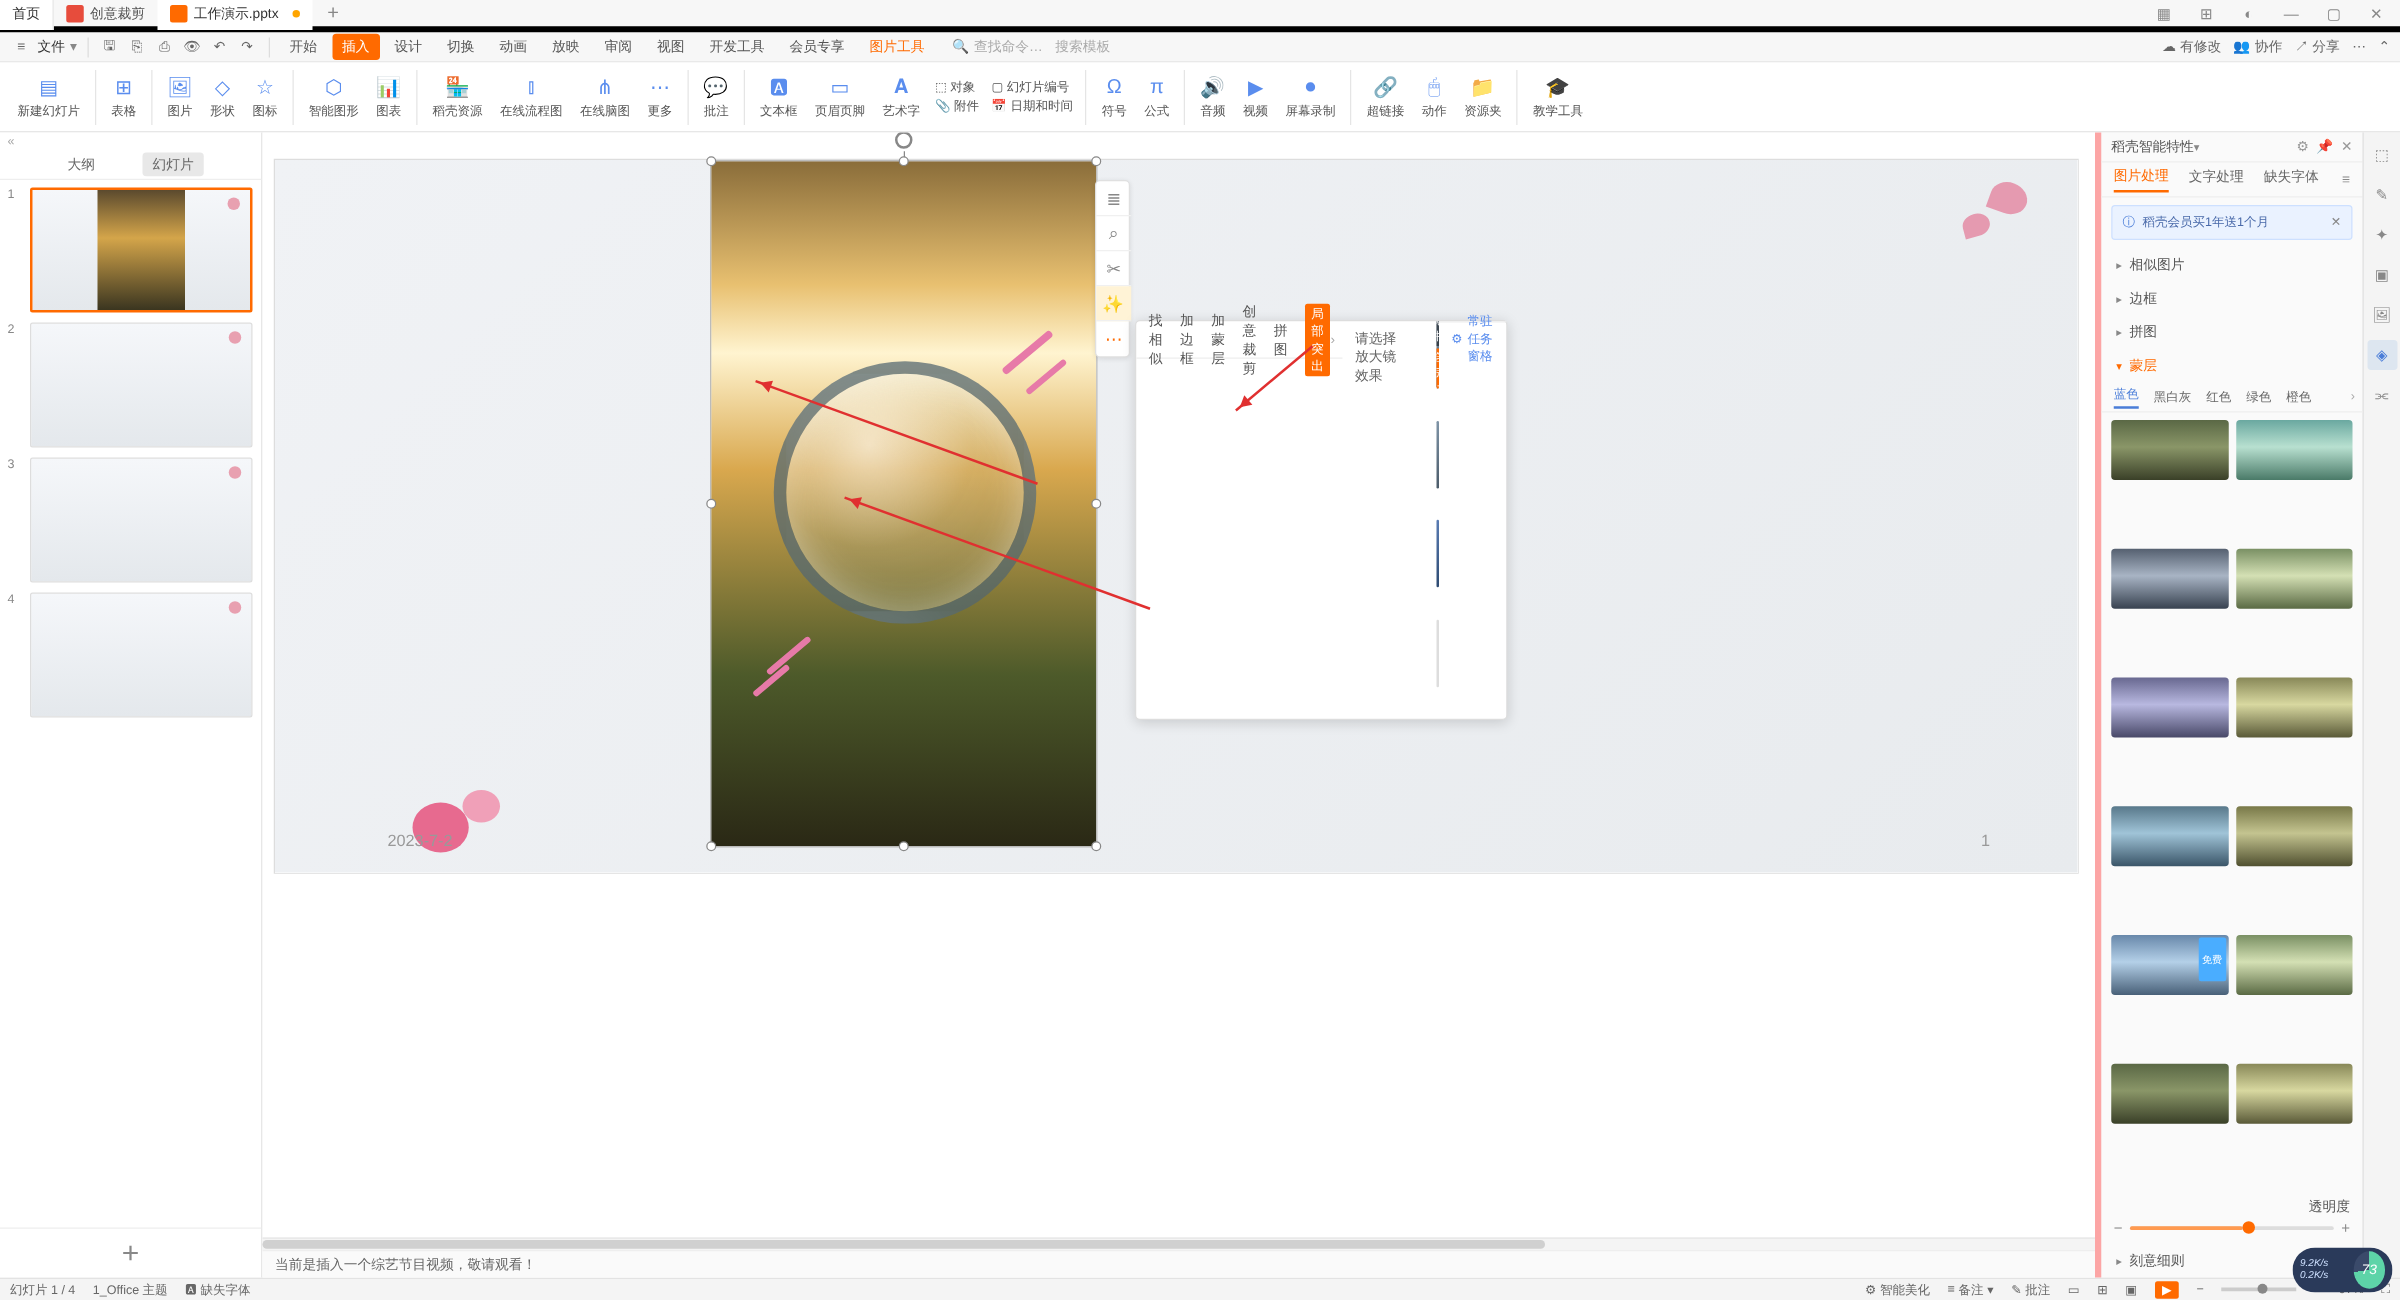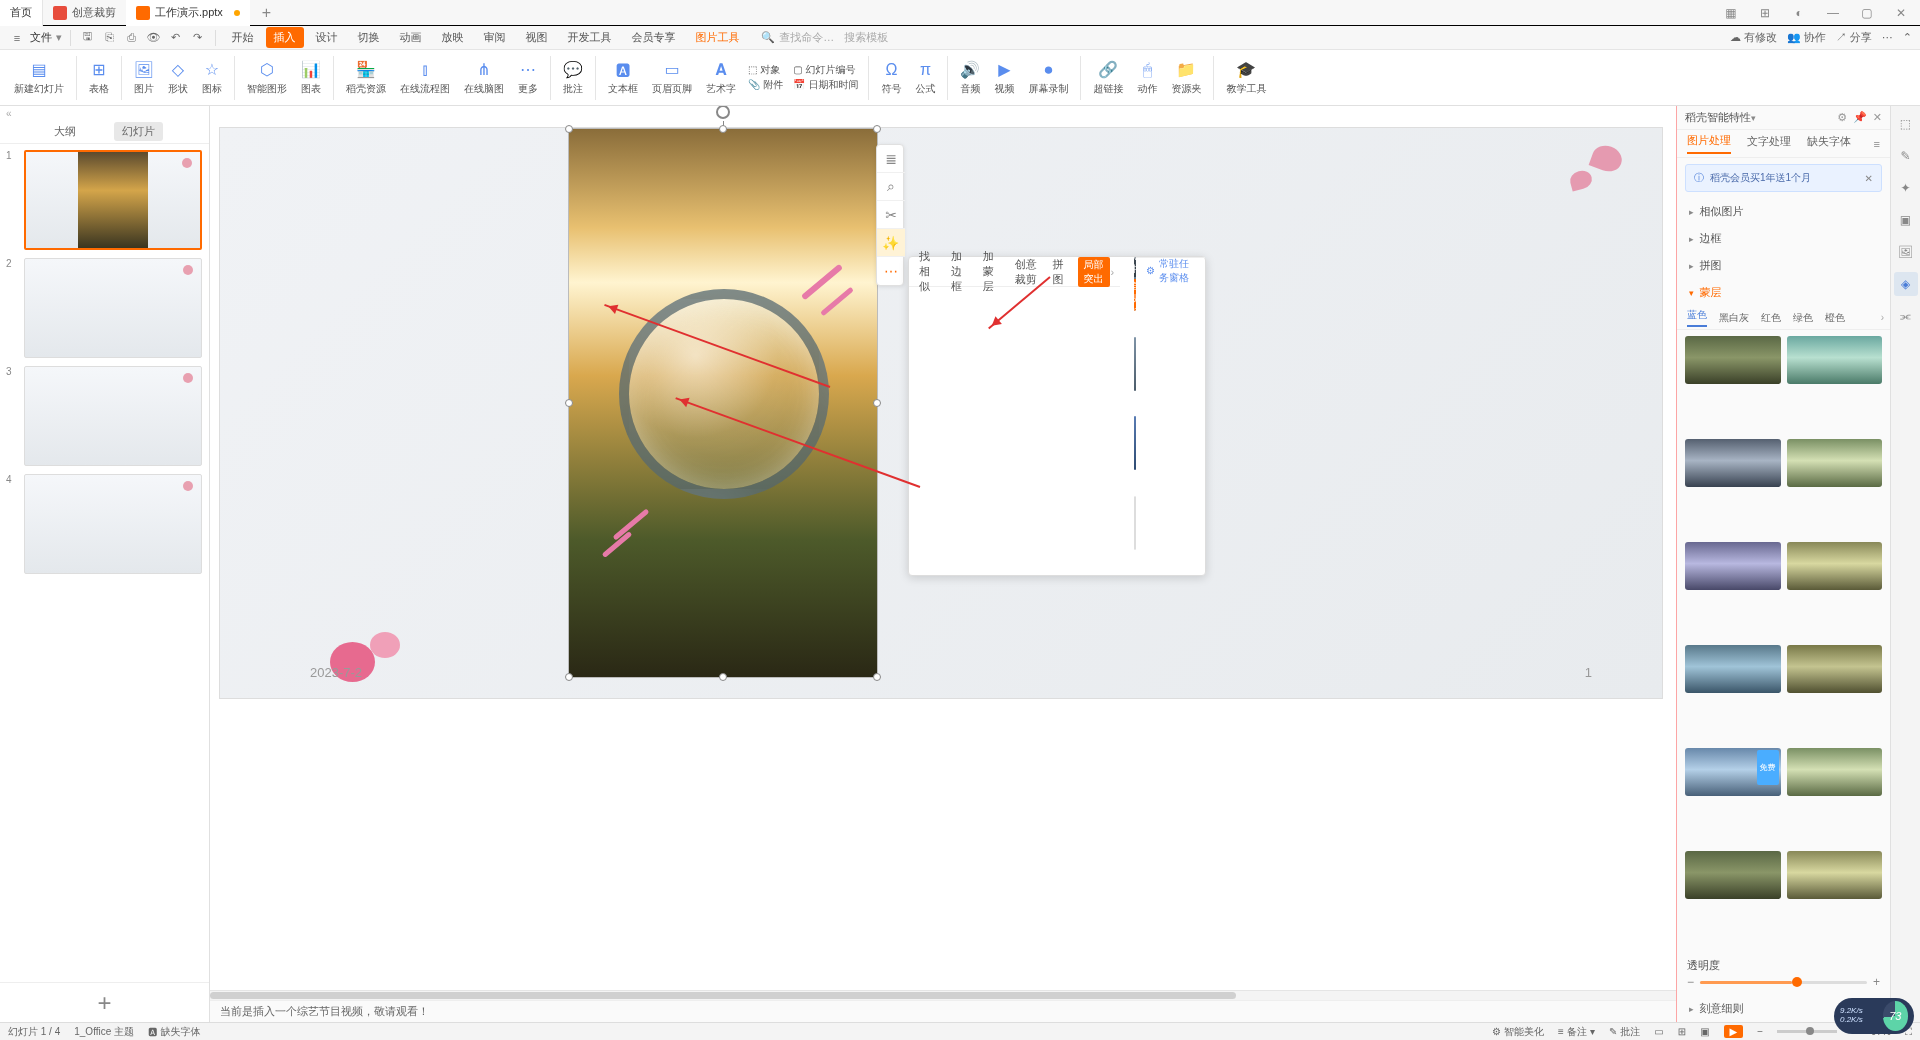--- a/index.html
+++ b/index.html
@@ -1,18 +1,18 @@
 <!DOCTYPE html>
 <html><head>
 <meta charset="utf-8">
 <style>
 * { margin: 0; padding: 0; box-sizing: border-box; font-family: "Microsoft YaHei", Arial, sans-serif; }
 body { background: #fff; font-size: 12px; color: #333; overflow: hidden; }
 
-.titlebar { height: 26px; background: #f7f7f7; display: flex; align-items: center; border-bottom: 1px solid #000000; text-align: right; }
+.titlebar { height: 26px; background: #f7f7f7; display: flex; align-items: center; border-bottom: 5px solid #000000; text-align: right; }
 .tab { height: 26px; padding: 0 10px; display: flex; align-items: center; gap: 5px; font-size: 11px; cursor: pointer; }
 .tab.home { background: #fff; border-right: 1px solid #e5e5e5; }
 .tab.red-icon { color: #555; }
 .tab.active { background: #fff; }
 .tab-icon-red { width: 14px; height: 14px; background: #e74c3c; border-radius: 2px; display: inline-block; }
 .tab-icon-orange { width: 14px; height: 14px; background: #ff6a00; border-radius: 2px; display: inline-block; }
 .tab-dot { width: 6px; height: 6px; background: #ffa500; border-radius: 50%; margin-left: 6px; }
 .tab-plus { padding: 0 12px; color: #888; font-size: 16px; }
 .titlebar-right { margin-left: auto; display: flex; align-items: center; gap: 12px; padding-right: 8px; color: #888; }
 .win-btn { width: 22px; height: 22px; display: flex; align-items: center; justify-content: center; font-size: 12px; }
@@ -95,21 +95,21 @@
 .pg-overlay .t2{background:#ff6a00;padding:1px 4px;border-radius:2px;}
 .popup-foot { height:26px; display:flex; align-items:center; padding:0 10px; font-size:10px; color:#5a8dee; border-top:1px solid #eee; gap:4px;}
 
 .arrow { position:absolute; height:2px; background:#e03030; transform-origin:left center; }
 .arrow::after{ content:""; position:absolute; right:-1px; top:-4px; border:5px solid transparent; border-left:9px solid #e03030; }
 
 .canvas-msg { height:22px; padding:2px 10px; font-size:11px; color:#666; border-top:1px solid #eee; display:flex; align-items:center; background:#fafafa;}
 .hscroll { height:10px; background:#f4f4f4; border-top:1px solid #e5e5e5; position:relative; }
 .hscroll-thumb{ position:absolute; left:0; top:1px; height:7px; width:70%; background:#d0d0d0; border-radius:4px;}
 
-.side-panel { width:214px; background:#fafafa; border-left:1px solid #fca5a5; display:flex; flex-direction:column; }
+.side-panel { width:214px; background:#fafafa; border-left:5px solid #fca5a5; display:flex; flex-direction:column;text-align:right; }
 .sp-header{ height:24px; display:flex; align-items:center; padding:0 8px; font-size:11px; color:#555; border-bottom:1px solid #eee;}
 .sp-header .spacer{flex:1;}
 .sp-header .ic{ color:#999; margin-left:6px;}
 .sp-tabs{ height:28px; display:flex; align-items:center; gap:16px; padding:0 10px; font-size:11px; border-bottom:1px solid #eee;}
 .sp-tab{ color:#666; padding-bottom:4px; }
 .sp-tab.active{ color:#ff6a00; border-bottom:2px solid #ff6a00;}
 .sp-tabs .menu-ic{ margin-left:auto; color:#888;}
 .sp-banner{ margin:6px 8px; padding:6px 8px; background:#eaf2ff; border:1px solid #cde0ff; border-radius:3px; font-size:10px; color:#4a6aaa; display:flex; align-items:center; gap:6px;}
 .sp-banner .x{margin-left:auto; color:#888;}
 .sp-section{ padding:6px 12px; font-size:11px; color:#555; display:flex; align-items:center; gap:6px;}
@@ -402,20 +402,21 @@
       <div class="popup">
         <div class="popup-tabs">
           <span class="popup-tab">找相似</span>
           <span class="popup-tab">加边框</span>
           <span class="popup-tab">加蒙层</span>
           <span class="popup-tab">创意裁剪</span>
           <span class="popup-tab">拼图</span>
           <span class="popup-tab-badge">局部突出</span>
           <span class="chev">›</span>
         </div>
+        <div class="popup-sub">请选择放大镜效果</div>
         <div class="popup-grid">
           <div class="pg-item brown"></div>
           <div class="pg-item gray">
               <div class="pg-overlay">
                 <span class="t1">预览中</span>
                 <span class="t2">会员畅享</span>
               </div>
             </div>
           <div class="pg-item teal"></div>
           <div class="pg-item"></div>

